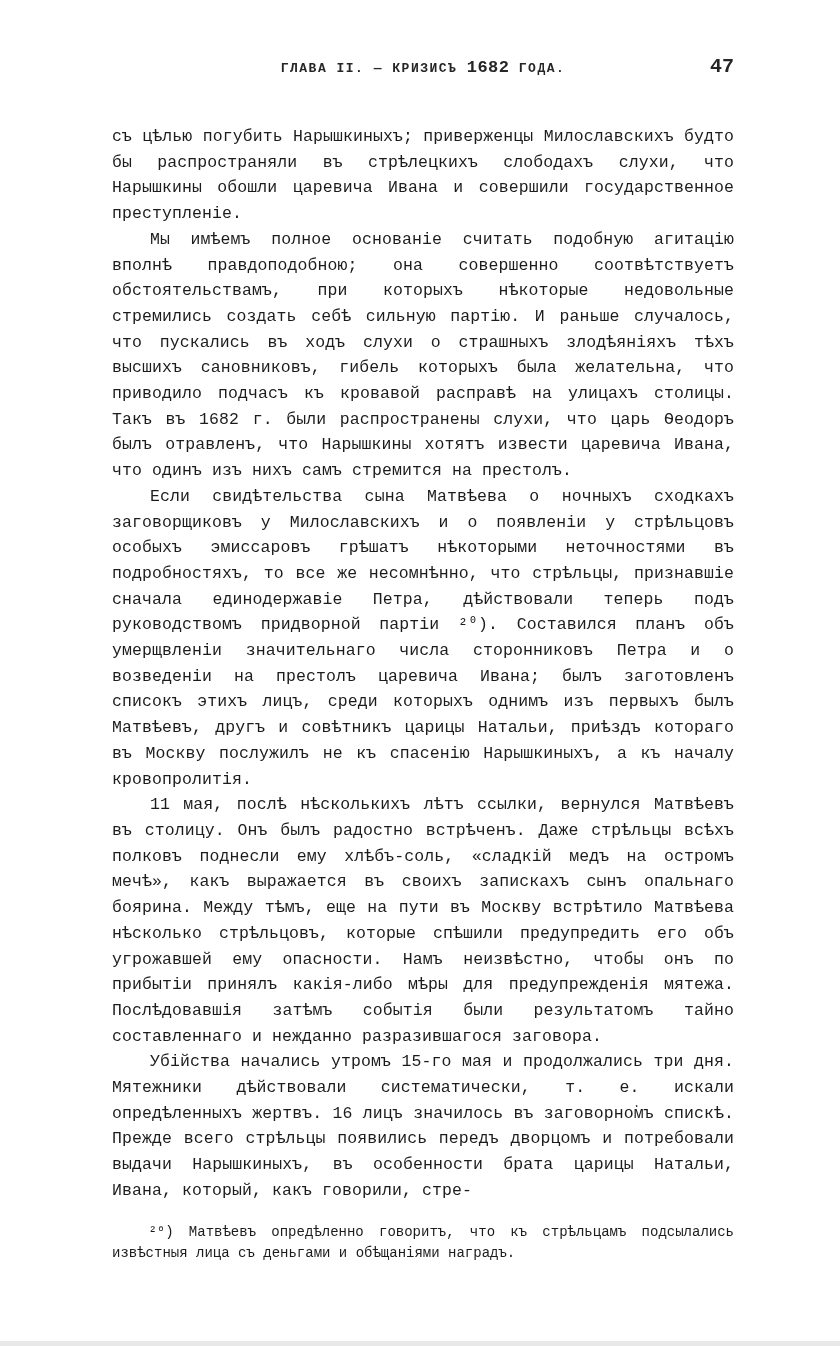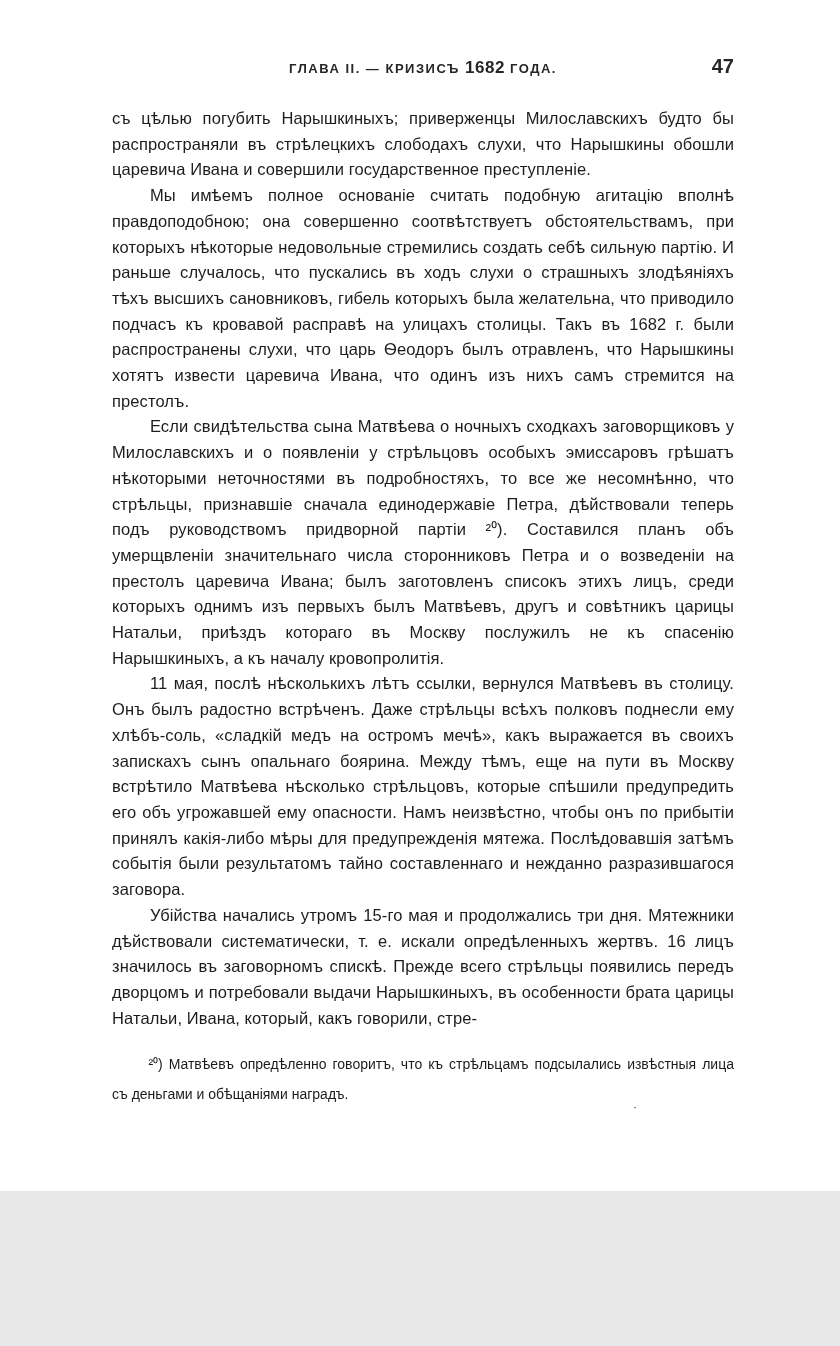--- a/index.html
+++ b/index.html
@@ -3,26 +3,26 @@
 <meta charset="utf-8">
 <style>
   html, body {
     margin: 0;
     padding: 0;
     background: #e8e8e8;
   }
   .page {
     position: relative;
     width: 840px;
-    height: 1191px;
+    height: 1341px;
     margin: 0 auto;
     background: #ffffff;
     box-sizing: border-box;
     padding: 58px 106px 0 112px;
-    font-family: Liberation Sans, sans-serif;
+    font-family: Liberation Mono, monospace;
     color: #1c1c1c;
     overflow: hidden;
   }
   
   .header {
     position: relative;
     height: 34px;
     text-align: center;
     white-space: nowrap;
   }
@@ -39,39 +39,39 @@
   .page-number {
     position: absolute;
     right: 0;
     top: -3px;
     font-size: 20px;
     font-weight: bold;
     color: #262626;
   }
   
   .body-text {
-    margin-top: 14px;
+    margin-top: 32px;
     font-size: 16.5px;
     line-height: 25.7px;
     text-align: justify;
     letter-spacing: 0.1px;
   }
   .body-text p {
     margin: 0;
     padding: 0;
     text-indent: 2.3em;
   }
   .body-text p.no-indent {
     text-indent: 0;
   }
   
   .footnote {
     margin-top: 18px;
     font-size: 14px;
-    line-height: 30px;
+    line-height: 21px;
     text-align: justify;
   }
   .footnote p {
     margin: 0;
     text-indent: 2.6em;
   }
   .stray-dot {
     position: absolute;
     left: 633px;
     top: 1100px;

